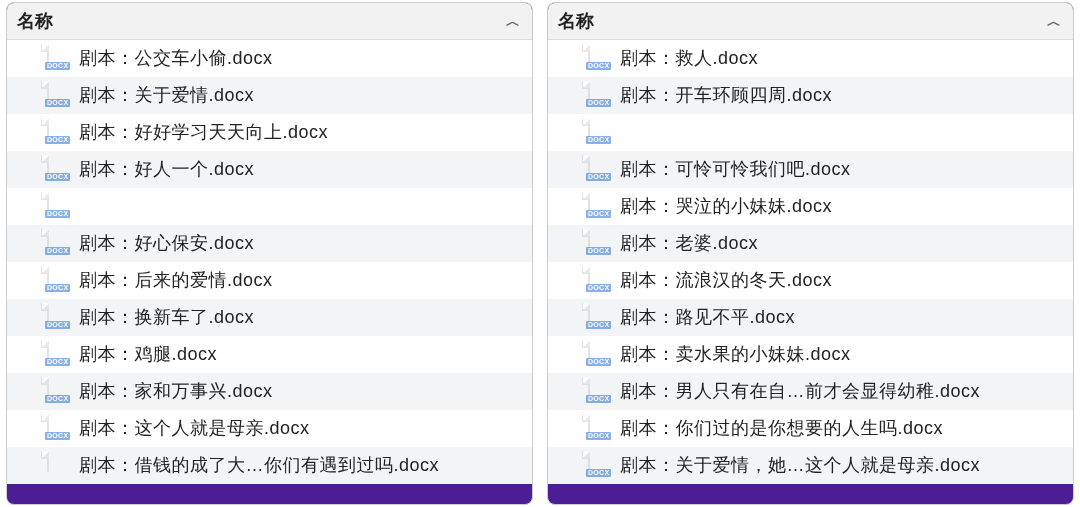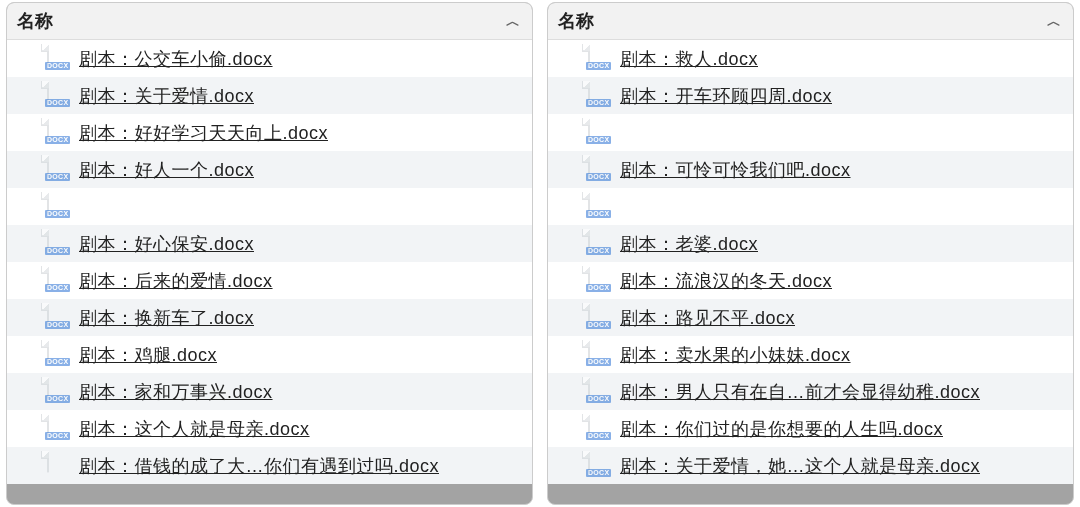--- a/index.html
+++ b/index.html
@@ -10,21 +10,21 @@
       height: 507px;
       display: flex;
       gap: 14px;
       padding: 2px 6px;
     }
     .panel {
       flex: 1;
       border: 1px solid #ccc;
       border-radius: 8px;
       overflow: hidden;
-      background: #a3a3a3;
+      background: #4c1d95;
       display: flex;
       flex-direction: column;
     }
     .header {
       display: flex;
       align-items: center;
       justify-content: space-between;
       padding: 6px 12px 6px 10px;
       background: #f2f2f2;
       border-bottom: 1px solid #ddd;
@@ -37,26 +37,25 @@
       color: #666;
       font-size: 14px;
       line-height: 1;
     }
     .list {
       flex: 1;
       overflow: hidden;
     }
     .row {
       display: flex;
-      align-items: flex-end;
+      align-items: center;
       padding: 5px 8px 5px 40px;
       font-size: 18px;
       color: #222;
       border-bottom: 0.5px solid transparent;
-      text-decoration: underline;
     }
     .row:nth-child(odd) { background: #fff; }
     .row:nth-child(even) { background: #f2f4f6; }
     .file-icon {
       width: 22px;
       height: 26px;
       margin-right: 10px;
       position: relative;
       flex-shrink: 0;
     }
@@ -181,20 +180,21 @@
       </div>
       <div class="row">
         <span class="file-icon"><span class="page"></span><span class="tag">DOCX</span></span>
       </div>
       <div class="row">
         <span class="file-icon"><span class="page"></span><span class="tag">DOCX</span></span>
         <span class="filename">剧本：可怜可怜我们吧.docx</span>
       </div>
       <div class="row">
         <span class="file-icon"><span class="page"></span><span class="tag">DOCX</span></span>
+        <span class="filename">剧本：哭泣的小妹妹.docx</span>
       </div>
       <div class="row">
         <span class="file-icon"><span class="page"></span><span class="tag">DOCX</span></span>
         <span class="filename">剧本：老婆.docx</span>
       </div>
       <div class="row">
         <span class="file-icon"><span class="page"></span><span class="tag">DOCX</span></span>
         <span class="filename">剧本：流浪汉的冬天.docx</span>
       </div>
       <div class="row">

